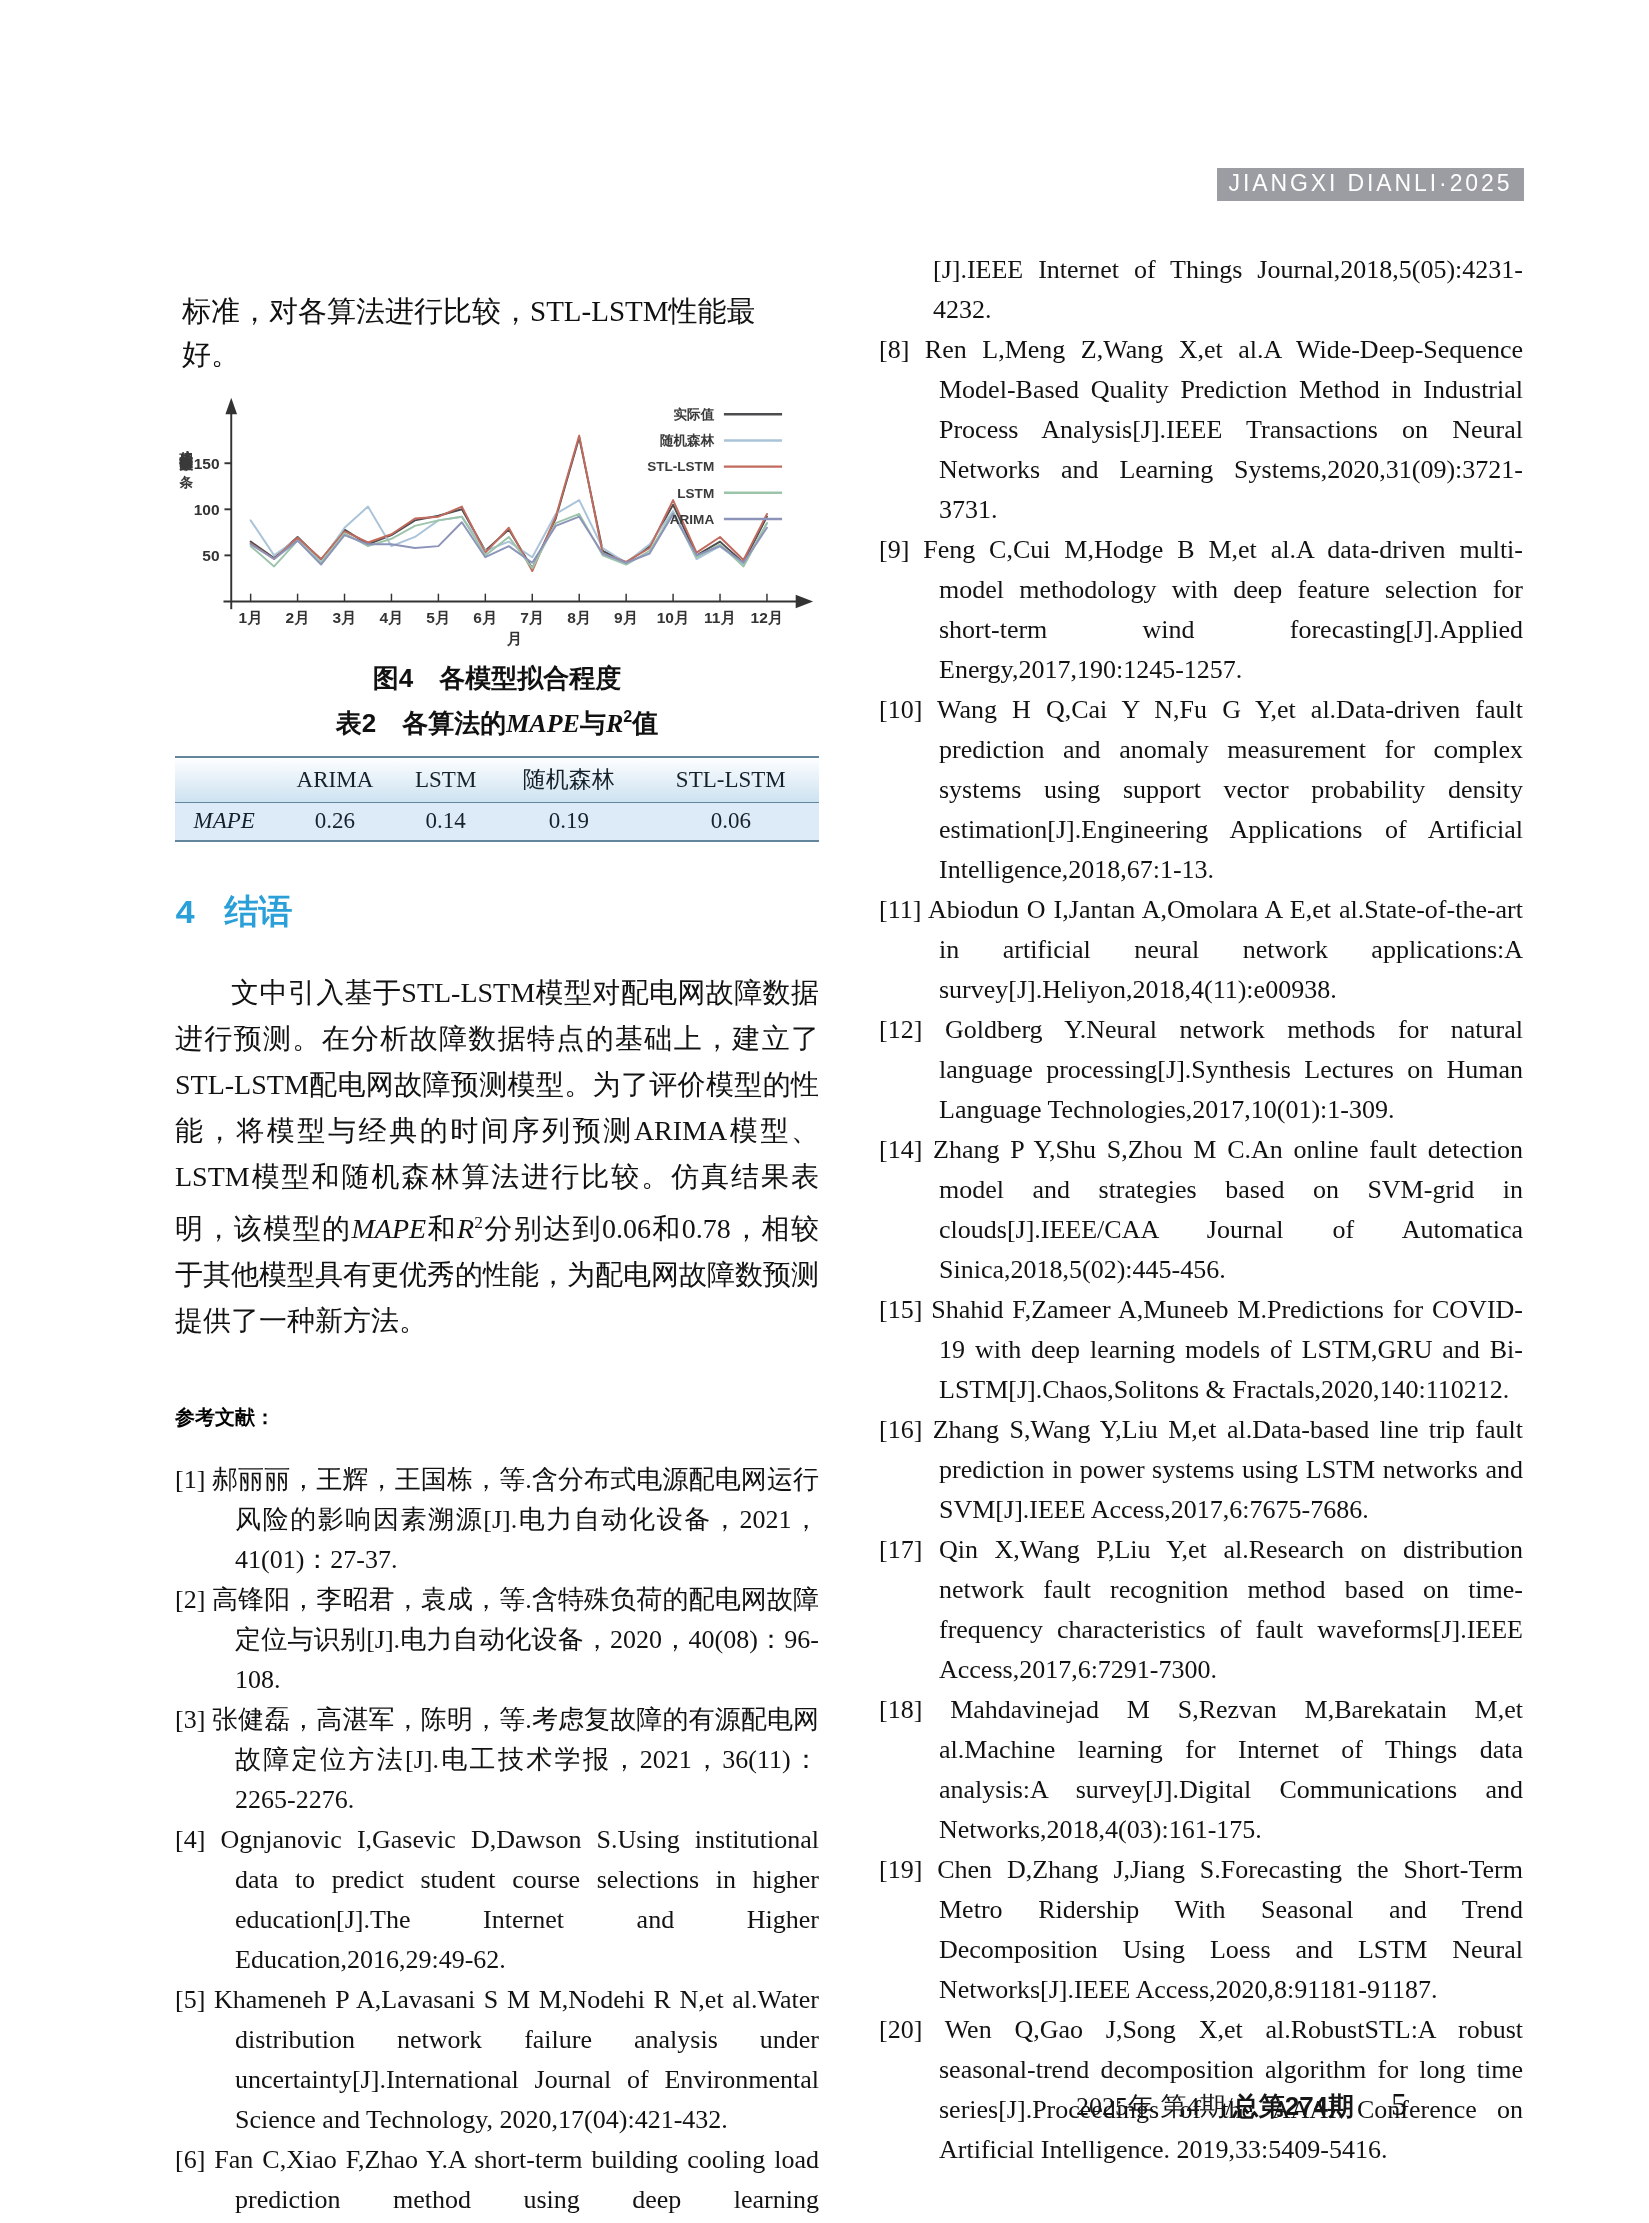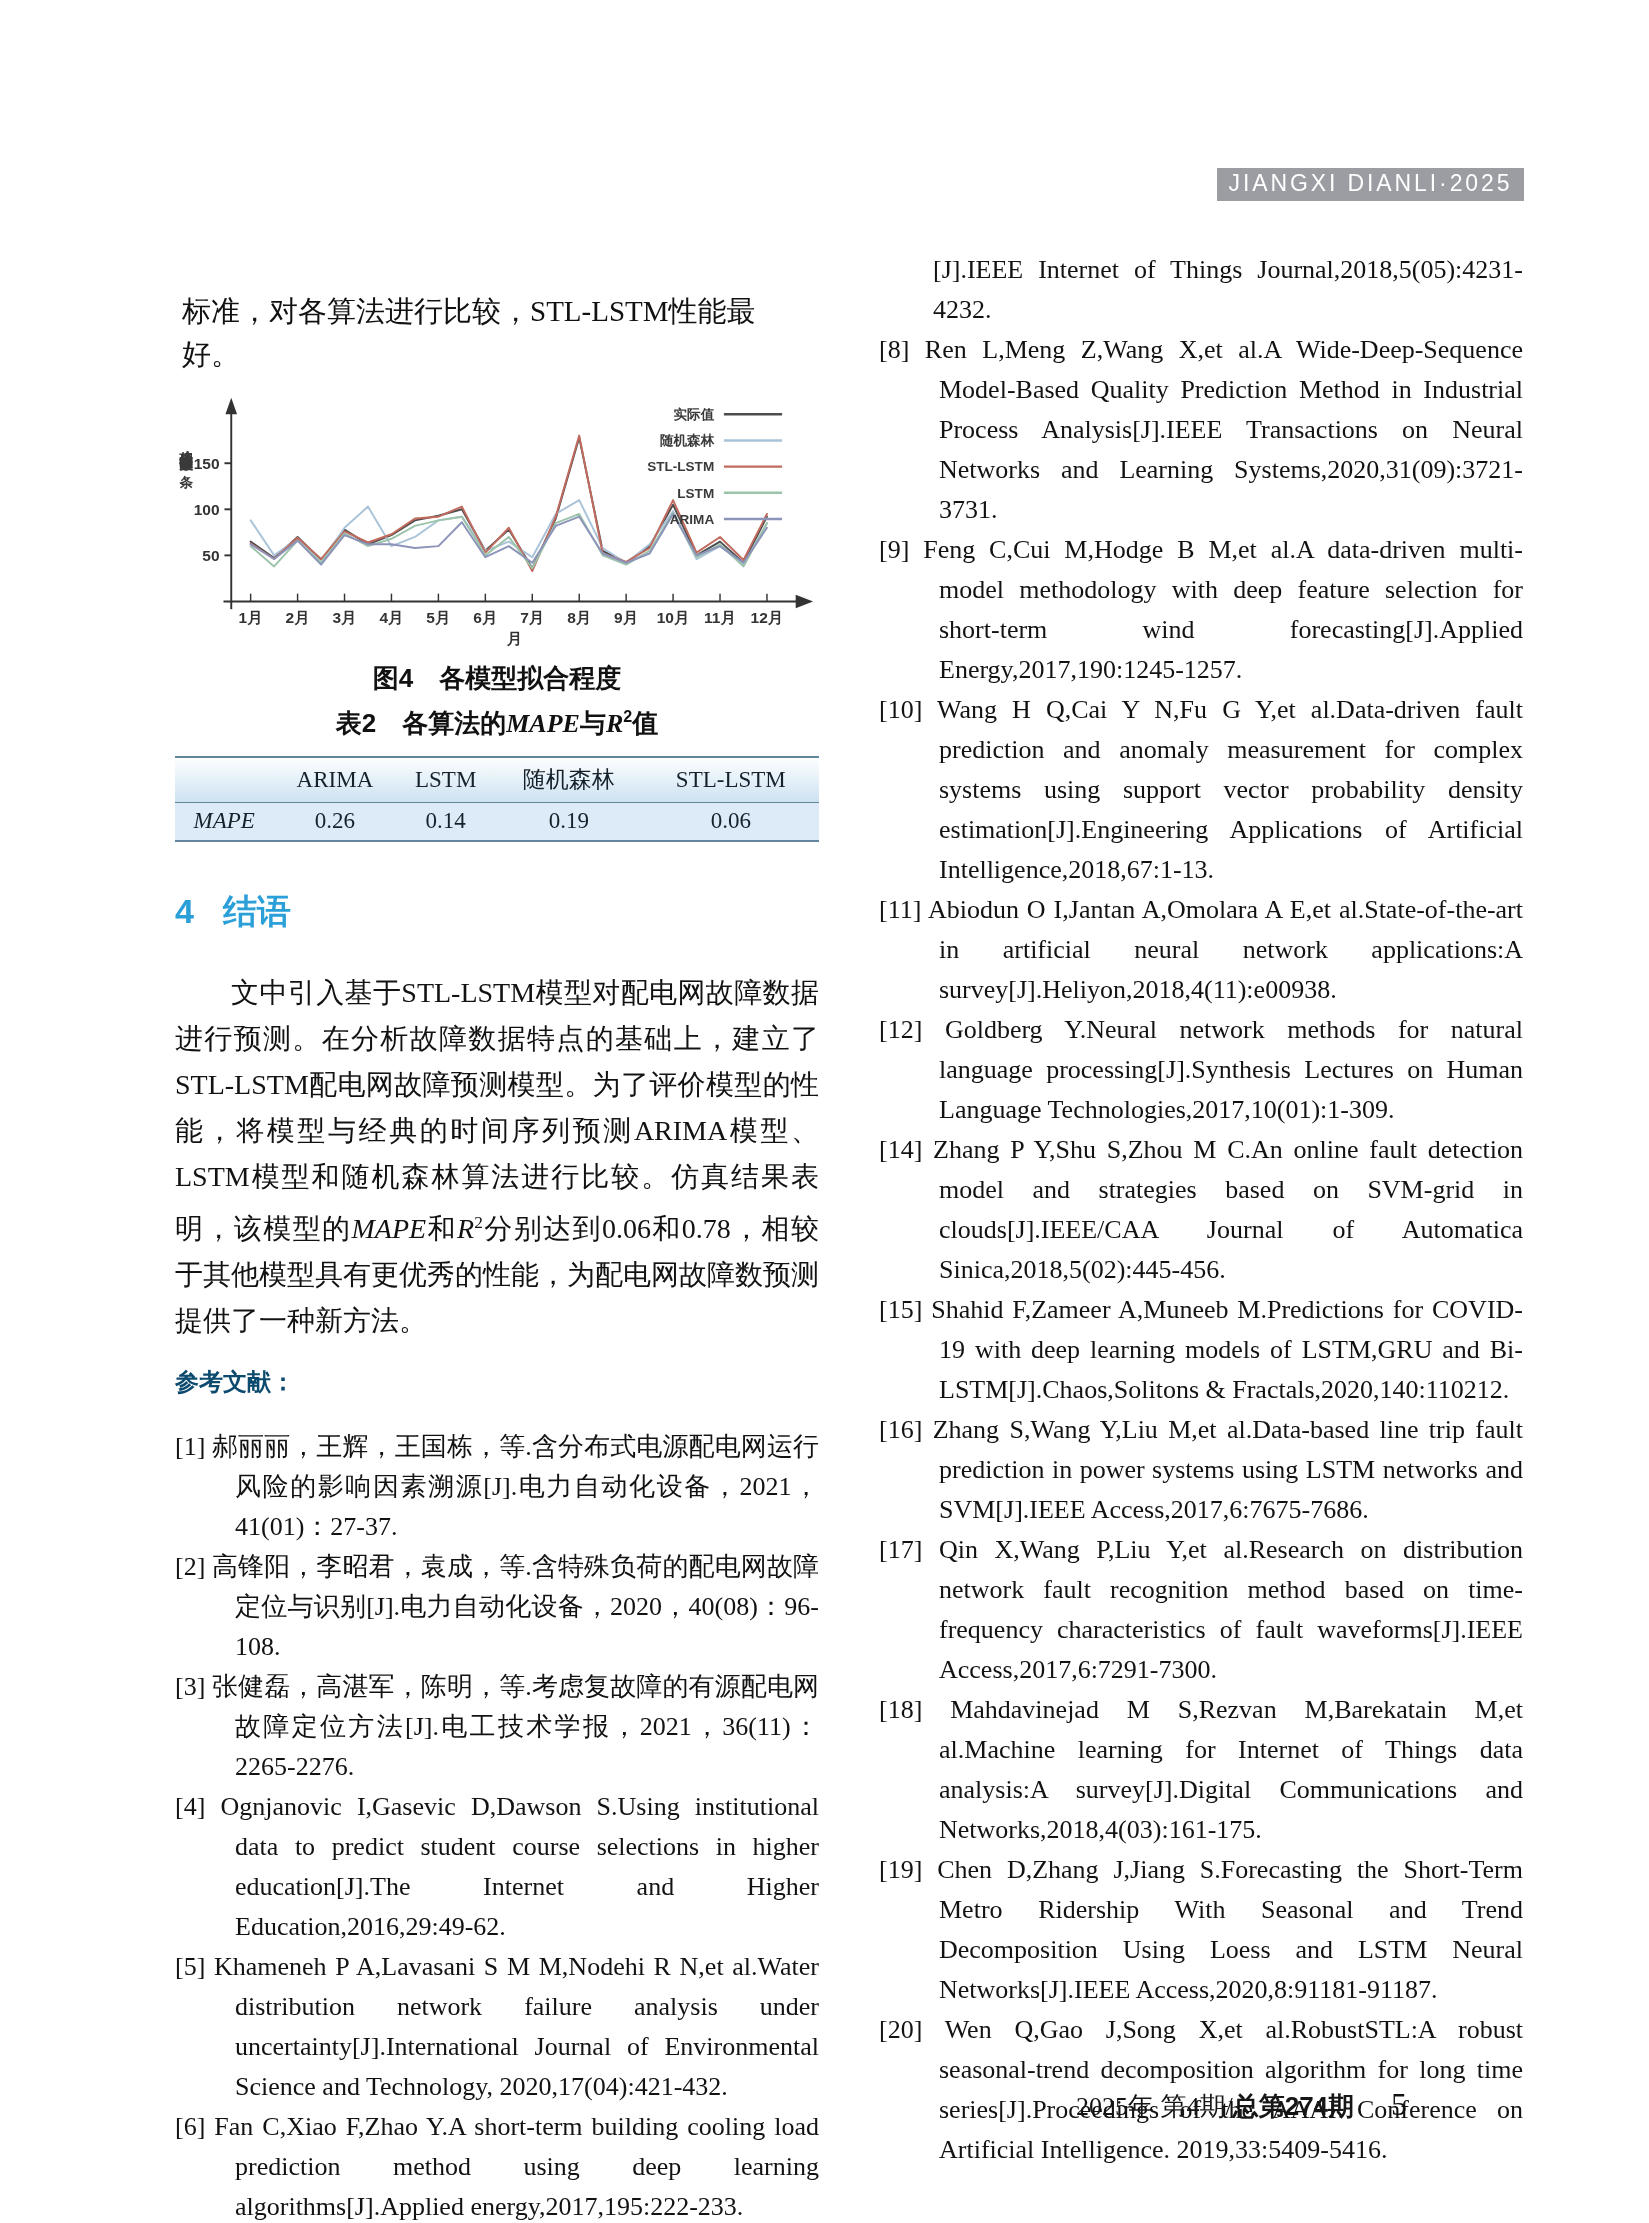--- a/index.html
+++ b/index.html
@@ -46,28 +46,28 @@
                 border-top:2.9px solid #64869c; border-bottom:2.9px solid #64869c;
                 font-size:23px; color:#16222b; }
   .mape-table thead th { background:linear-gradient(#fdfeff,#cde2f1); font-weight:normal;
                 padding:5.8px 0 6.8px 0; border-bottom:1.9px solid #64869c; }
   .mape-table tbody tr { background:#dcebf7; }
   .mape-table tbody tr.alt { background:#d4e6f4; }
   .mape-table tbody tr + tr th, .mape-table tbody tr + tr td { border-top:2.9px solid #ffffff; }
   .mape-table tbody th, .mape-table tbody td { font-weight:normal; padding:4.9px 0 5.8px 0; }
 
   
-  .section-heading { margin:47px 0 0 0; font-family:Liberation Sans, sans-serif;
+  .section-heading { margin:47px 0 0 0; font-family:Liberation Mono, monospace;
                      font-weight:bold; font-size:34px; color:#2a9fd8; }
   .section-heading .num { margin-right:29px; }
   .body-para { margin:35px 0 0 0; font-size:28px; line-height:46px; text-align:justify;
                text-indent:2em; color:#121212; }
 
-  .refs-heading { margin:22px 0 0 0; font-family:"Liberation Sans","DejaVu Sans",sans-serif;
-                  font-weight:bold; font-size:24px; color:#0c4a6e; }
+  .refs-heading { margin:60px 0 0 0; font-family:"Liberation Sans","DejaVu Sans",sans-serif;
+                  font-weight:bold; font-size:20px; color:#000000; }
 
   
   .refs { margin-top:29px; }
   .ref { font-size:26px; line-height:40px; text-align:justify;
          padding-left:60px; text-indent:-60px; color:#121212; }
   .ref-cont { padding-left:54px; text-indent:0; }
 
   
   .page-footer { position:absolute; top:2086px; left:1067px; width:349px;
                  display:flex; justify-content:center; align-items:baseline; gap:37px; }

